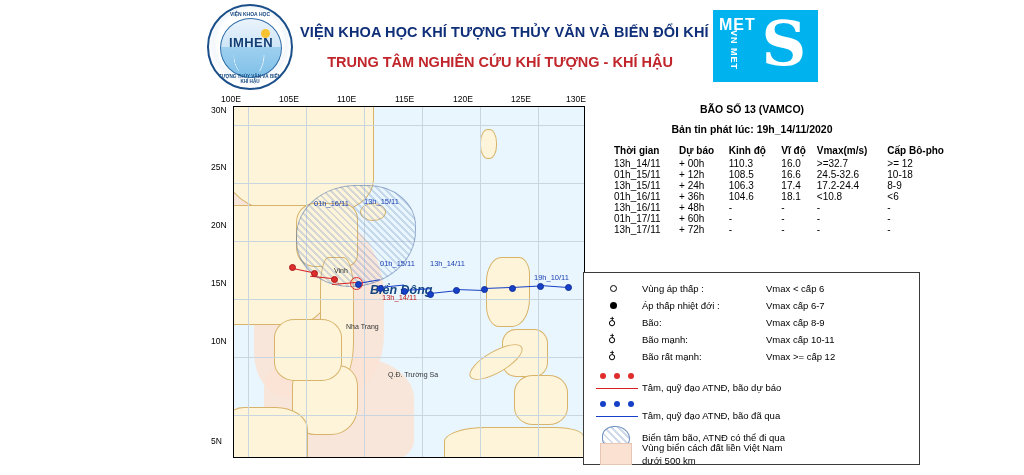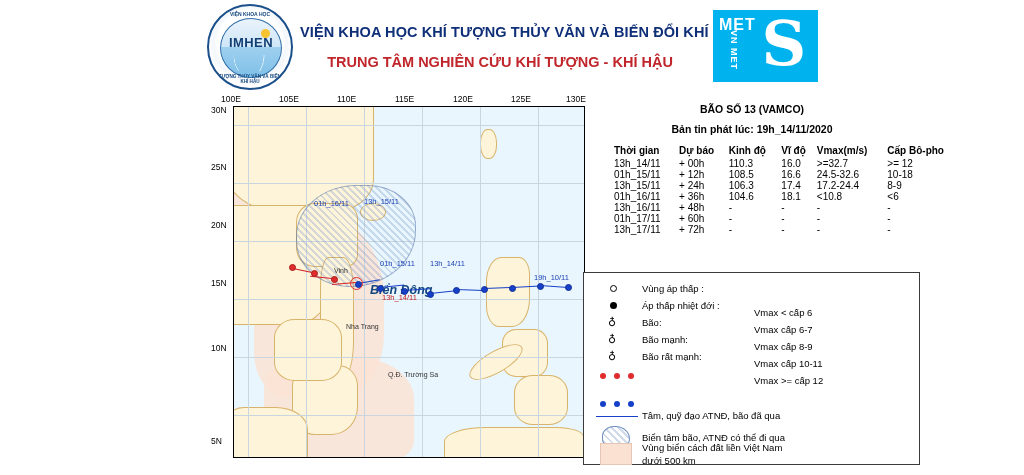--- a/index.html
+++ b/index.html
@@ -329,23 +329,22 @@
     height: 15px;
   }
   .lg-name {
     position: absolute;
     left: 48px;
     top: 0;
     width: 110px;
   }
   .lg-val {
     position: absolute;
-    left: 160px;
+    left: 172px;
     top: 0;
-    margin-top: 24px;
   }
   .sym-circle {
     position: absolute;
     left: 16px; top: 4px;
     width: 7px; height: 7px;
     border-radius: 50%;
     border: 1px solid #000;
     background: #fff;
     box-sizing: border-box;
   }
@@ -440,21 +439,21 @@
     <div class="axis-label axis-top" style="left:126px;">110E</div>
     <div class="axis-label axis-top" style="left:184px;">115E</div>
     <div class="axis-label axis-top" style="left:242px;">120E</div>
     <div class="axis-label axis-top" style="left:300px;">125E</div>
     <div class="axis-label axis-top" style="left:355px;">130E</div>
 
     <div class="axis-label axis-left" style="top:13px;">30N</div>
     <div class="axis-label axis-left" style="top:70px;">25N</div>
     <div class="axis-label axis-left" style="top:128px;">20N</div>
     <div class="axis-label axis-left" style="top:186px;">15N</div>
-    <div class="axis-label axis-left" style="top:251px;">10N</div>
+    <div class="axis-label axis-left" style="top:244px;">10N</div>
     <div class="axis-label axis-left" style="top:344px;">5N</div>
 
     <div class="map-frame">
       <div class="sea"></div>
 
       <div class="coast-band" style="left:-4px; top:8px; width:96px; height:120px; border-radius:0 40% 20% 0;"></div>
       <div class="coast-band" style="left:20px; top:110px; width:130px; height:180px; border-radius:30% 45% 35% 25%;"></div>
       <div class="coast-band" style="left:30px; top:250px; width:150px; height:105px; border-radius:30% 40% 20% 25%;"></div>
 
       <div class="land" style="left:-10px; top:-6px; width:150px; height:112px; border-radius:0 0 30% 40%;"></div>
@@ -651,20 +650,26 @@
       <div class="lg-val">Vmax &gt;= cấp 12</div>
     </div>
 
     <div class="lg-row" style="top:96px; height:20px;">
       <div class="lg-sym" style="height:20px;">
         <div class="lg-dot2 red" style="left:6px;"></div>
         <div class="lg-dot2 red" style="left:20px;"></div>
         <div class="lg-dot2 red" style="left:34px;"></div>
       </div>
     </div>
+    <div class="lg-row" style="top:108px; height:16px;">
+      <div class="lg-sym">
+        <div class="lg-line"></div>
+      </div>
+      <div class="lg-multiline" style="top:0;">Tâm, quỹ đạo ATNĐ, bão dự báo</div>
+    </div>
 
     <div class="lg-row" style="top:124px; height:16px;">
       <div class="lg-sym" style="height:16px;">
         <div class="lg-dot2 blue" style="left:6px;"></div>
         <div class="lg-dot2 blue" style="left:20px;"></div>
         <div class="lg-dot2 blue" style="left:34px;"></div>
       </div>
     </div>
     <div class="lg-row" style="top:136px; height:16px;">
       <div class="lg-sym">

